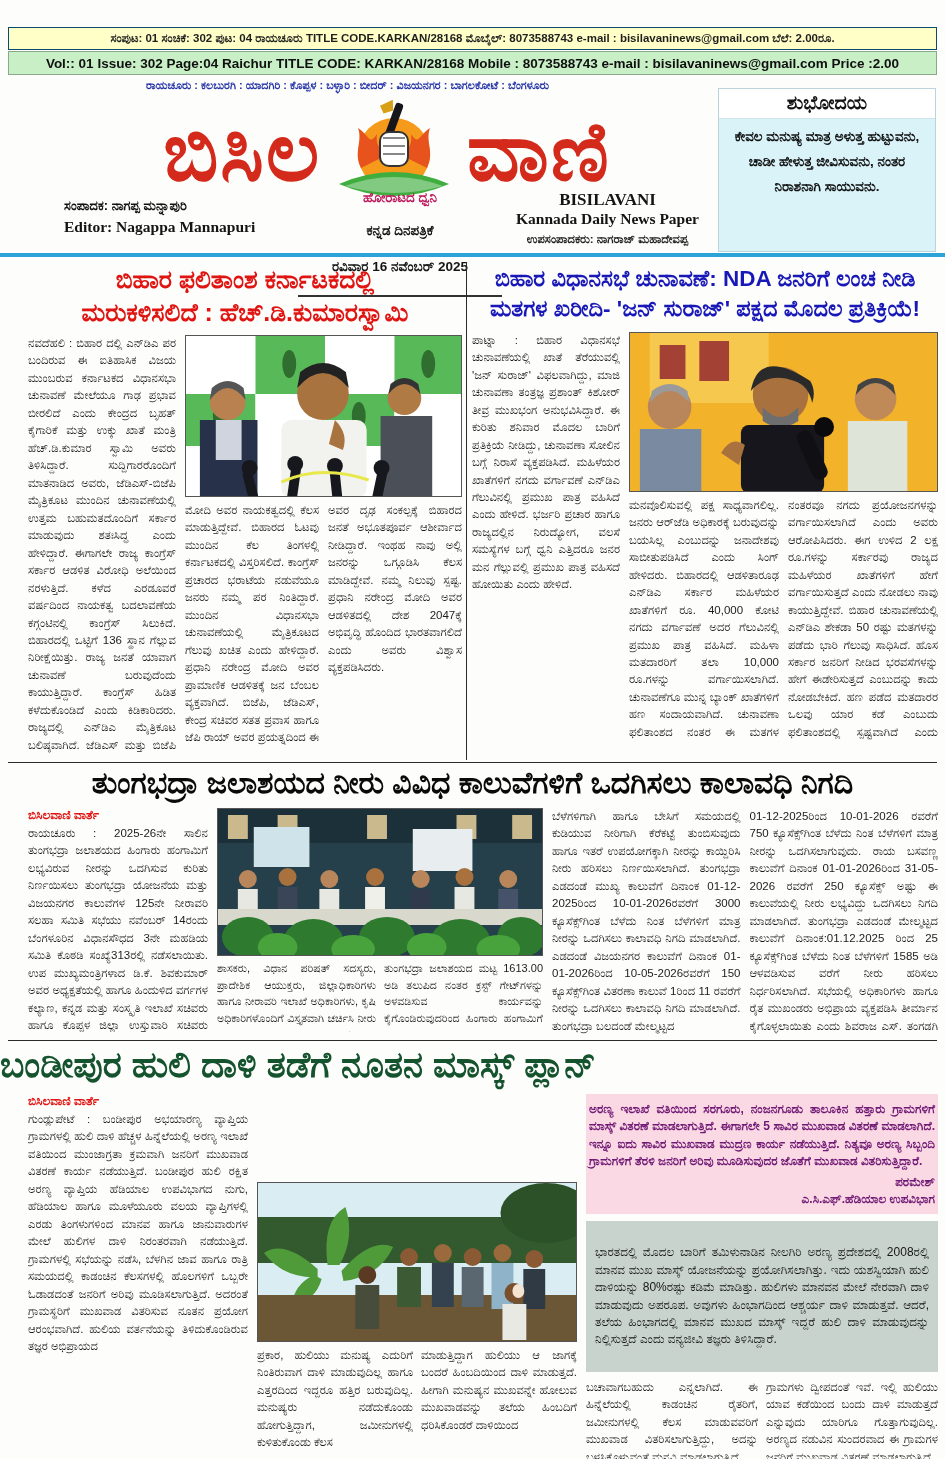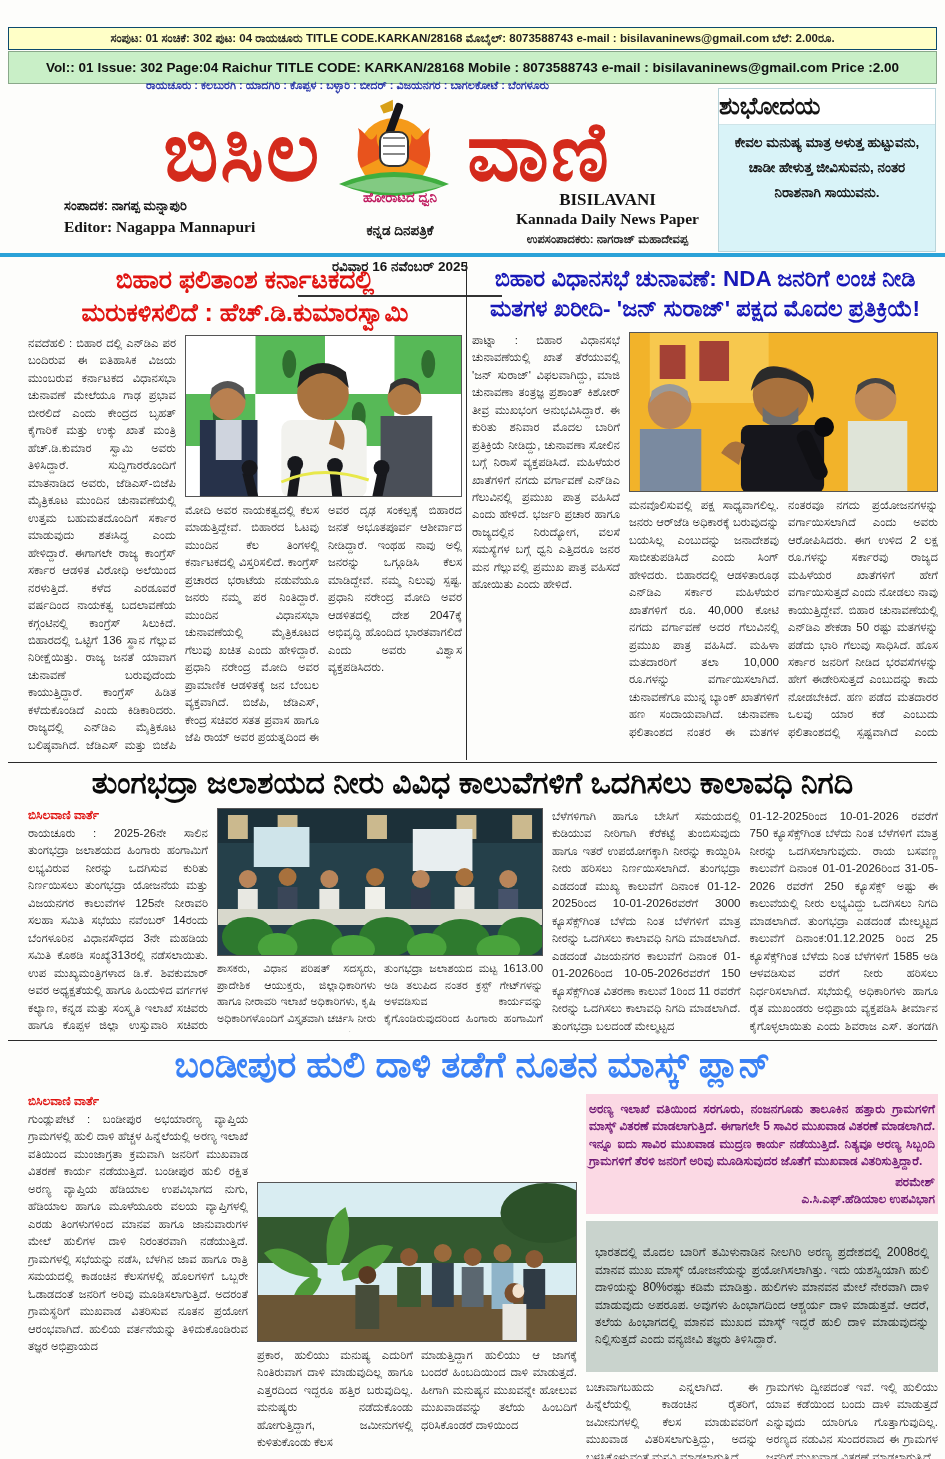--- a/index.html
+++ b/index.html
@@ -7,42 +7,42 @@
   body {
     position:relative; background:#fdfdfb; color:#141414;
     font-family:"Liberation Sans", sans-serif; overflow:hidden;
   }
   .abs { position:absolute; }
   .bodytext { font-size:11.5px; line-height:1.52; text-align:justify; color:#1c1c1c; overflow:hidden; }
 
   
   .bar-yellow { left:8px; right:8px; top:27px; height:23px; background:#ffffc7; border:1px solid #0c4a6e;
     display:flex; align-items:center; justify-content:center; font-weight:bold; font-size:11.5px; color:#1f1f1f; white-space:nowrap;}
-  .bar-green { left:8px; right:8px; top:51px; height:33px; background:#c9efc7; border:1px solid #8aa88a;
+  .bar-green { left:8px; right:8px; top:51px; height:24px; background:#c9efc7; border:1px solid #8aa88a;
     display:flex; align-items:center; justify-content:center; font-weight:bold; font-size:13.5px; color:#101010; white-space:nowrap;}
   .cities { left:0; right:250px; top:79px; text-align:center; color:#2433a8; font-weight:bold; font-size:11px; }
 
   
   .mast-title { left:62px; top:96px; width:650px; display:flex; align-items:center; justify-content:center; gap:4px; }
   .mast-word { font-size:82px; line-height:1.05; font-weight:bold; color:#d42a1c; letter-spacing:2px; }
   .logo-wrap { width:138px; height:112px; flex:0 0 auto; }
   .mast-editor { left:64px; top:198px; }
   .mast-editor .kn { font-size:13px; font-weight:bold; color:#111; }
   .mast-editor .en { font-size:15.5px; font-weight:bold; font-family:"Liberation Serif", serif; margin-top:4px; }
   .mast-center { left:298px; top:190px; width:204px; text-align:center; }
   .mast-center .l1,.mast-center .l2 { font-size:13.5px; font-weight:bold; color:#be185d; }
   .mast-center .l2 { color:#111; margin-top:17px; }
   .mast-center .l3 { font-size:13.5px; font-weight:bold; margin-top:20px; border-bottom:2px solid #333; padding-bottom:20px; }
   .mast-right { left:505px; top:190px; width:205px; text-align:center; }
   .mast-right .nm { font-family:"Liberation Serif", serif; font-size:17px; font-weight:bold; }
   .mast-right .sub { font-family:"Liberation Serif", serif; font-size:15.5px; font-weight:bold; margin-top:0; }
   .mast-right .ue { font-size:11.5px; font-weight:bold; margin-top:5px; color:#222; }
 
   .shub-box { left:718px; top:88px; width:218px; height:164px; background:#d9f3f8; border:1px solid #b9d4da; }
-  .shub-title { background:#ffffff; text-align:left; font-size:24px; font-weight:bold; padding:3px 0 4px; border-bottom:1px solid #cfe4e8; }
+  .shub-title { background:#ffffff; text-align:center; font-size:19px; font-weight:bold; padding:3px 0 4px; border-bottom:1px solid #cfe4e8; }
   .shub-text { padding:6px 8px; font-size:13.5px; font-weight:bold; text-align:center; line-height:1.85; color:#101010; }
 
   .rule-blue { left:0; right:0; top:253px; height:4px; background:#2ba2d8; }
   .hline { left:8px; right:8px; height:1px; background:#2a2a2a; }
   .vline-top { left:466px; top:262px; width:1px; height:498px; background:#2a2a2a; }
 
   
   .a1 { left:28px; top:263px; width:434px; }
   .a1 .hl { text-align:center; color:#e01411; font-weight:bold; font-size:25px; line-height:1.3; }
   .a-body { display:flex; gap:9px; margin-top:7px; }
@@ -60,21 +60,21 @@
   .hl3 { left:0; right:0; top:766px; text-align:center; font-size:30px; font-weight:bold; color:#0a0a0a; }
   .a3 { left:28px; top:808px; width:910px; display:flex; gap:9px; }
   .a3 .c1 { width:180px; flex:0 0 auto; height:228px; }
   .a3 .cphoto { width:326px; flex:0 0 auto; }
   .a3 .c4, .a3 .c5 { flex:1; height:228px; }
   .byline { color:#e01411; font-weight:bold; font-size:12px; margin-bottom:3px; }
   .capcols { display:flex; gap:8px; margin-top:4px; }
   .capcols > div { flex:1; height:72px; font-size:11px; }
 
   
-  .hl4 { left:0; right:0; top:1044px; text-align:center; font-size:36px; font-weight:bold; color:#3b82f6; }
+  .hl4 { left:0; right:0; top:1044px; text-align:left; font-size:36px; font-weight:bold; color:#14532d; }
   .a4 { left:28px; top:1094px; width:910px; display:flex; gap:9px; }
   .a4 .c1 { width:220px; flex:0 0 auto; height:360px; }
   .a4 .cphoto { width:320px; flex:0 0 auto; display:flex; flex-direction:column; }
   .a4 .cright { flex:1; }
   .spacer-a4 { height:88px; }
   .pink-box { background:#fbd9e4; padding:7px 3px 6px; font-size:12px; font-weight:bold; line-height:1.45; text-align:justify; color:#701a75; }
   .pink-sign { text-align:right; font-weight:bold; font-size:12px; margin-top:3px; }
   .gray-box { background:#c9d3cd; margin-top:7px; padding:23px 9px; font-size:12px; line-height:1.45; text-align:justify; color:#161616; }
   .a4-rightcols { display:flex; gap:8px; margin-top:7px; }
   .a4-rightcols > div { flex:1; height:146px; }

